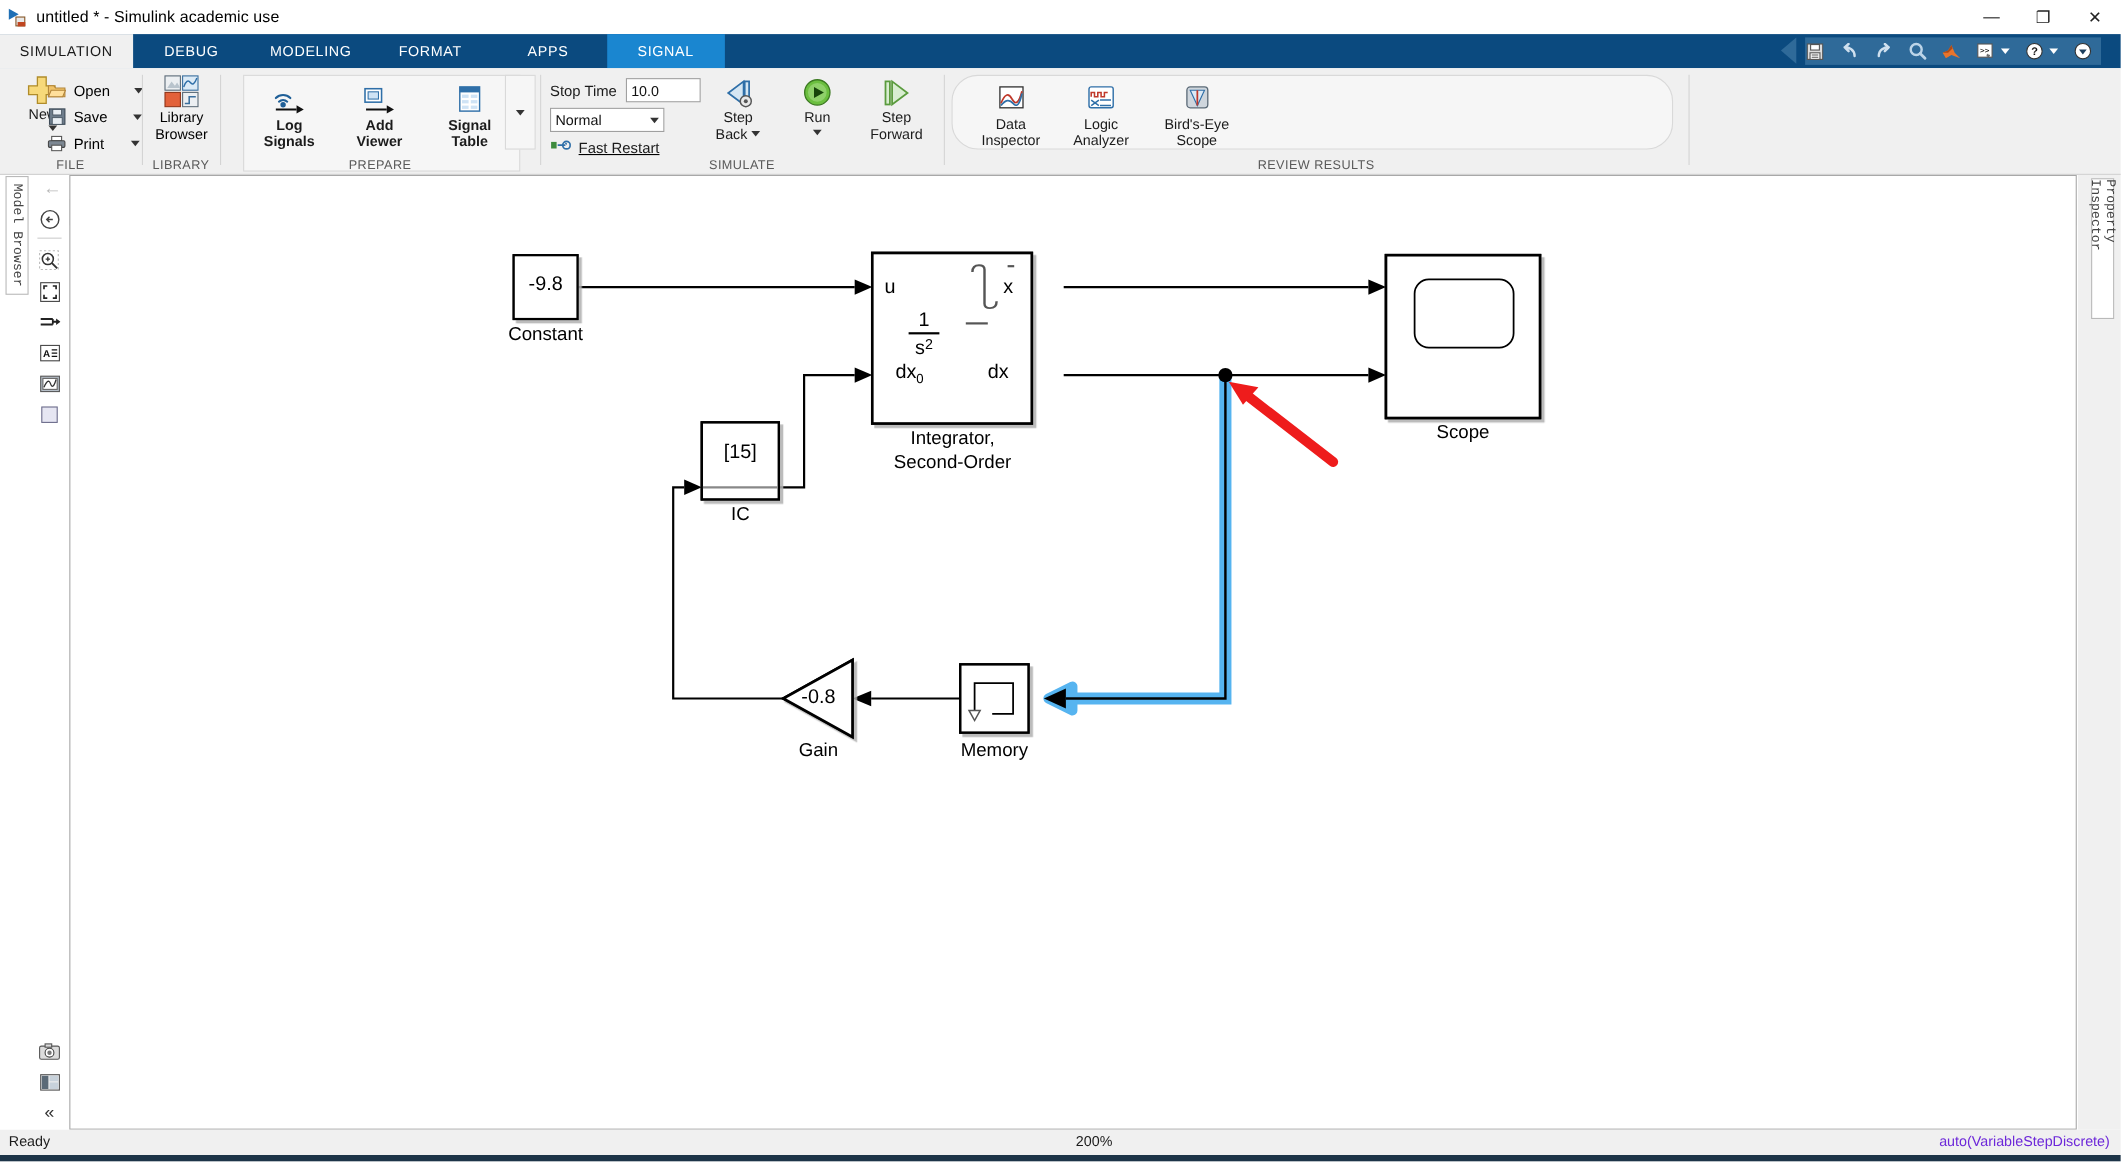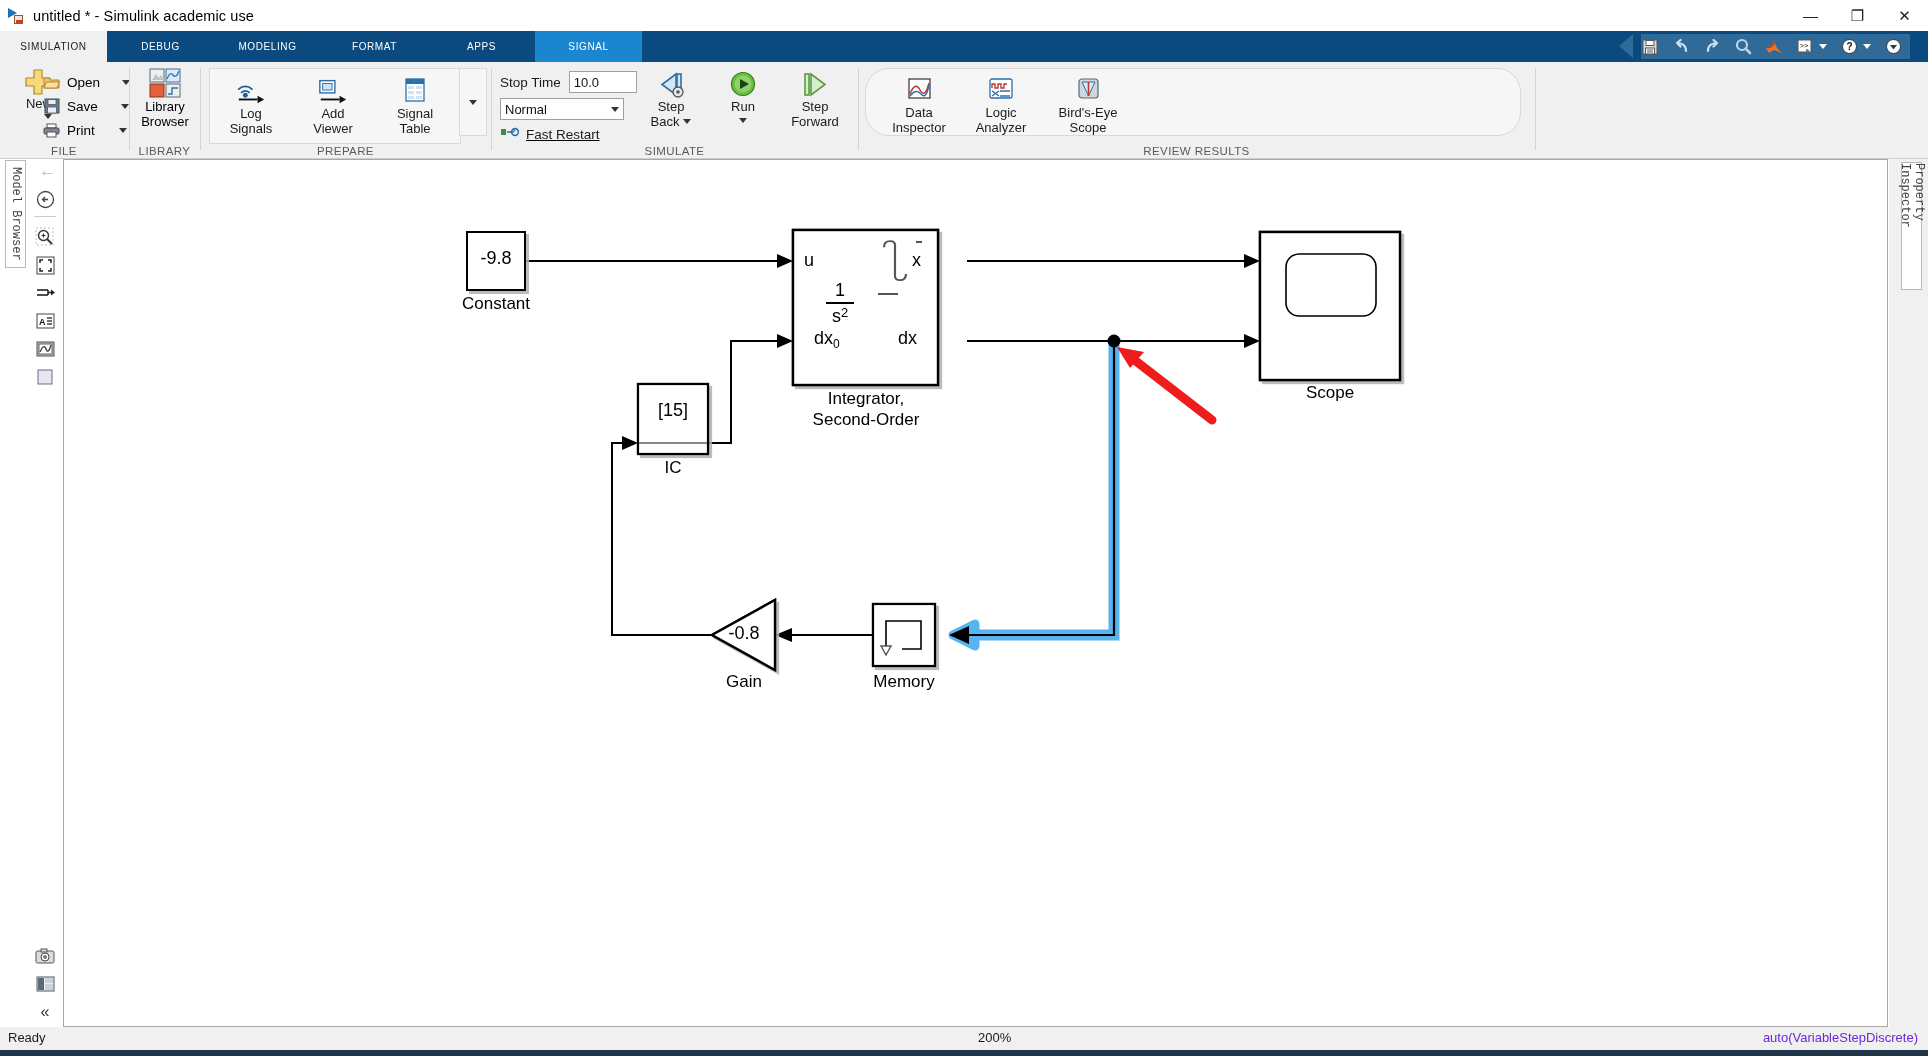--- a/index.html
+++ b/index.html
@@ -44,21 +44,21 @@
   }
 
   
   .tabstrip {
     position: absolute; left: 0; top: 31px; width: 1928px; height: 31px;
     background: #0b4a7f; display: flex; align-items: stretch;
   }
   .tab {
     min-width: 107px; padding: 0 18px;
     display: flex; align-items: center; justify-content: center;
-    color: #ffffff; font-size: 10px; letter-spacing: .6px;
+    color: #ffffff; font-size: 13px; letter-spacing: .6px;
   }
   .tab.active { background: #f0f0f0; color: #1b1b1b; }
   .tab.highlight { background: #1a86d0; color: #ffffff; }
 
   .qat {
     position: absolute; right: 8px; top: 31px; height: 31px;
     display: flex; align-items: center; padding-left: 22px; padding-right: 10px;
   }
   .qat::before {
     content: ""; position: absolute; left: 0; top: 3px;
@@ -353,21 +353,21 @@
         <div style="text-align:center;font-size:13px;line-height:15px;margin-top:1px">
           <span>Library</span><br>
           <span>Browser</span>
         </div>
       </div>
       <div class="glabel">LIBRARY</div>
     </div>
     <div class="rdiv" style="left:200px"></div>
 
     <div class="rgroup" style="left:201px; width:289px">
-      <div class="panelbox" style="left:8px; top:6px; width:252px; height:76px;">
+      <div class="panelbox" style="left:20px; top:6px; width:252px; height:88px;font-weight:bold;">
         <div style="display:flex; height:100%; align-items:flex-start; padding-top:3px;">
           <div class="bigbtn" style="width:82px">
             <svg width="32" height="30" viewBox="0 0 34 30">
               <path d="M4 13 a10 10 0 0 1 14 0" stroke="#1f5f97" stroke-width="2" fill="none" stroke-linecap="round"></path>
               <path d="M7 16.5 a6 6 0 0 1 8 0" stroke="#1f5f97" stroke-width="2" fill="none" stroke-linecap="round"></path>
               <circle cx="11" cy="19.5" r="2.6" fill="#1f5f97"></circle>
               <line x1="4" y1="24" x2="24" y2="24" stroke="#111" stroke-width="2"></line>
               <path d="M24 20 l7 4 l-7 4 z" fill="#111"></path>
             </svg>
             <span>Log</span>
@@ -405,21 +405,21 @@
       <div class="glabel">PREPARE</div>
     </div>
     <div class="rdiv" style="left:491px"></div>
 
     <div class="rgroup" style="left:492px; width:365px">
       <div style="position:absolute; left:8px; top:8px;">
         <div style="display:flex; align-items:center; gap:8px; height:24px;">
           <span class="field-label">Stop Time</span>
           <input class="txtinput" style="width: 68px;" value="10.0">
         </div>
-        <div class="selectbox" style="width:124px; margin-top:4px">
+        <div class="selectbox" style="width:104px; margin-top:4px">
           <span>Normal</span>
           <span class="caret-d"></span>
         </div>
         <div style="display:flex; align-items:center; gap:7px; margin-top:5px;text-decoration:underline;">
           <span class="ico">
             <svg width="19" height="14" viewBox="0 0 19 14">
                 <rect x="1" y="4" width="5" height="6" fill="#3d8b3d"></rect>
                 <path d="M7 7 h7" stroke="#2f6fa8" stroke-width="1.6"></path>
                 <circle cx="15" cy="7" r="3.4" fill="none" stroke="#2f6fa8" stroke-width="1.6"></circle>
                 <path d="M13 4.5 l2.4 .4 l-.4 2.2z" fill="#2f6fa8"></path>

